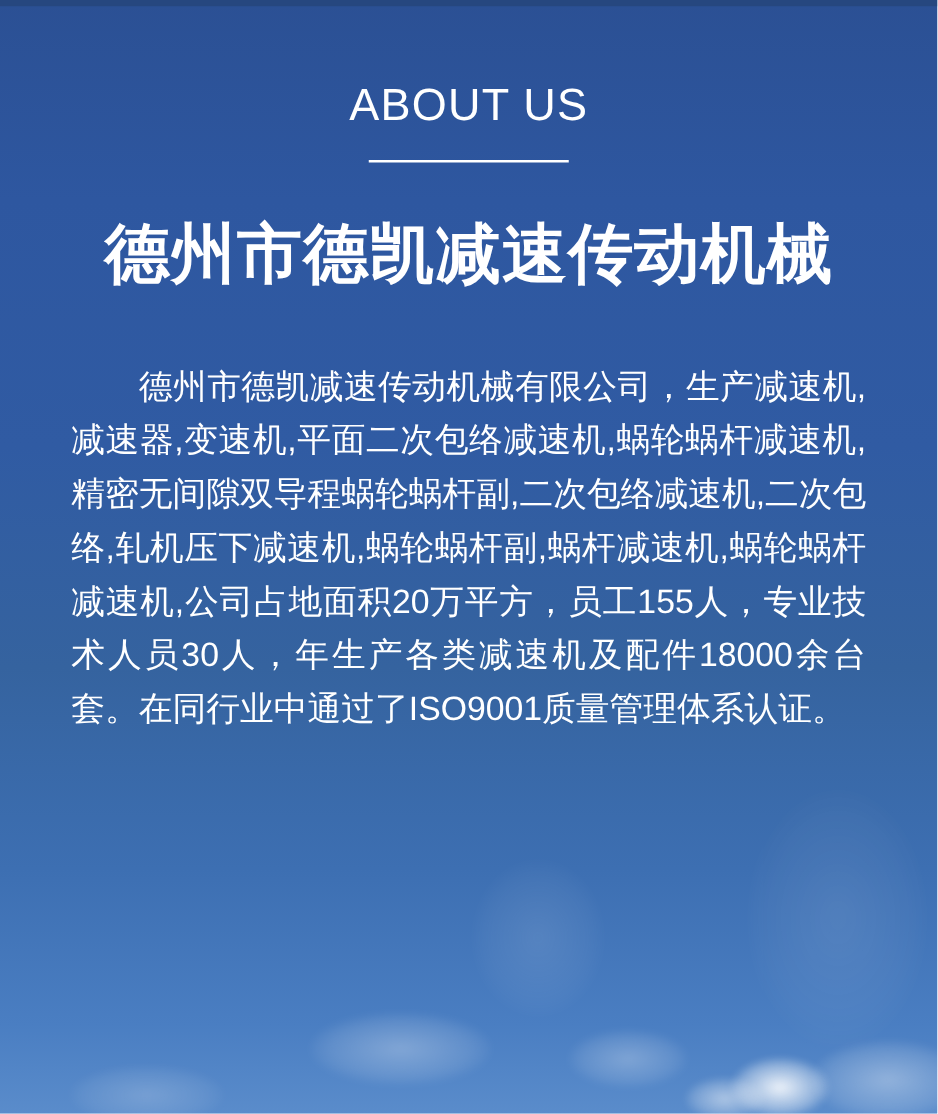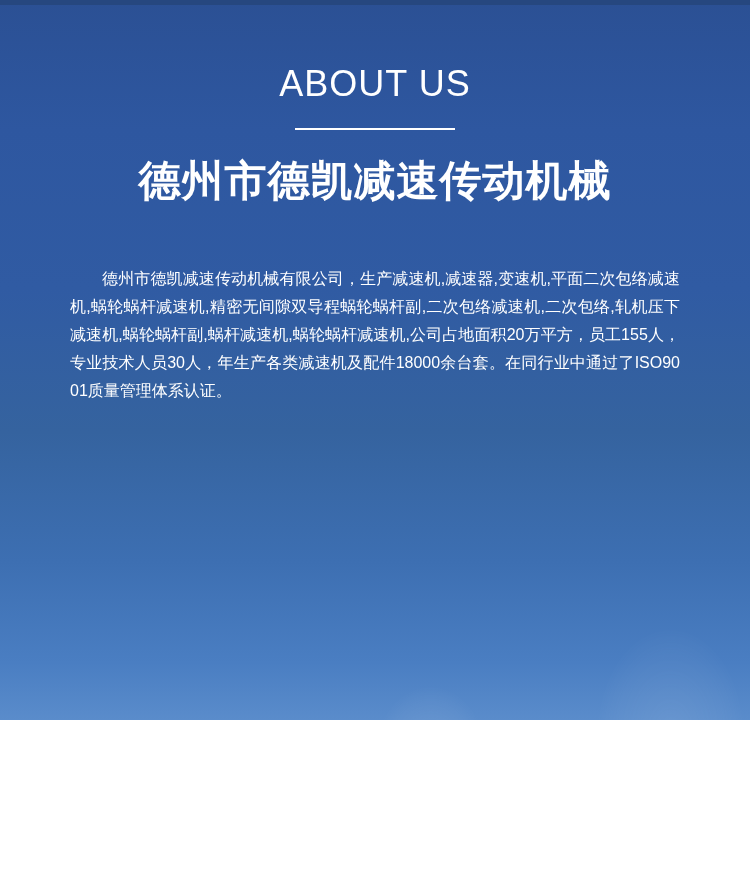--- a/index.html
+++ b/index.html
@@ -8,21 +8,21 @@
   }
   body {
     width: 750px;
     height: 891px;
     overflow: hidden;
     font-family: "Liberation Sans", "DejaVu Sans", sans-serif;
   }
   .page {
     position: relative;
     width: 750px;
-    height: 720px;
+    height: 891px;
     overflow: hidden;
     color: #ffffff;
     background: linear-gradient(180deg,
       #2b5094 0%,
       #2e57a0 18%,
       #305ba3 40%,
       #35639f 60%,
       #3d6fb2 78%,
       #4a7ec2 92%,
       #5a8ccb 100%);
@@ -62,36 +62,36 @@
     letter-spacing: 1px;
     color: #ffffff;
   }
   .divider {
     width: 160px;
     height: 0;
     margin: 22px auto 0 auto;
     border-top: 2px solid #ffffff;
   }
   .company-title {
-    margin: 23px 0 0 0;
-    font-size: 42px;
+    margin: 46px 0 0 0;
+    font-size: 52px;
     line-height: 56px;
     font-weight: bold;
     letter-spacing: 1px;
     color: #ffffff;
   }
   main.content {
     position: relative;
     margin-top: 56px;
     padding: 0 53px;
   }
   main.content p {
-    margin: 17px;
-    font-size: 16px;
-    line-height: 28px;
+    margin: 4px;
+    font-size: 27px;
+    line-height: 43px;
     text-align: justify;
     text-indent: 2em;
     color: #ffffff;
     word-break: break-all;
   }
 </style>
 </head>
 <body>
 
 <div class="page">

